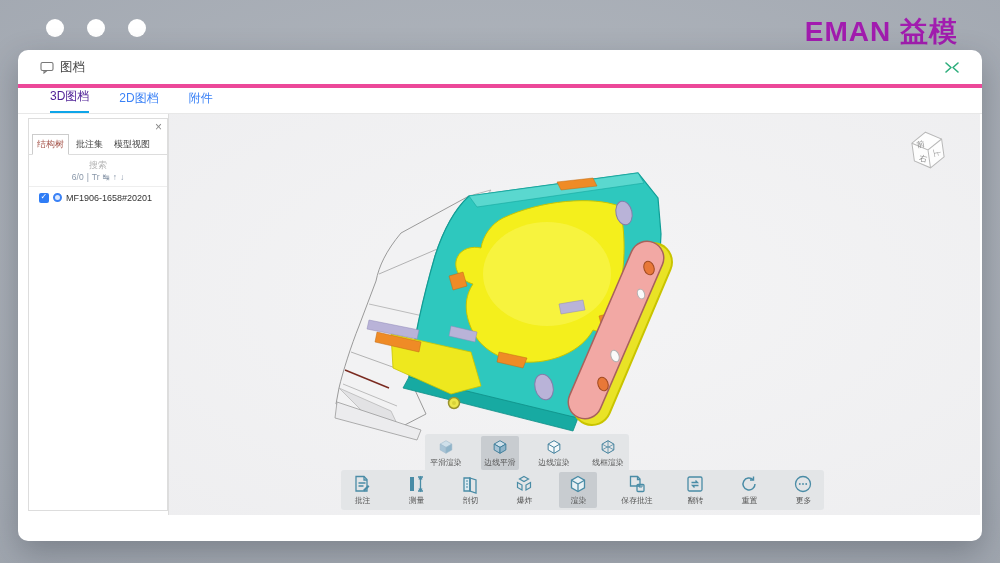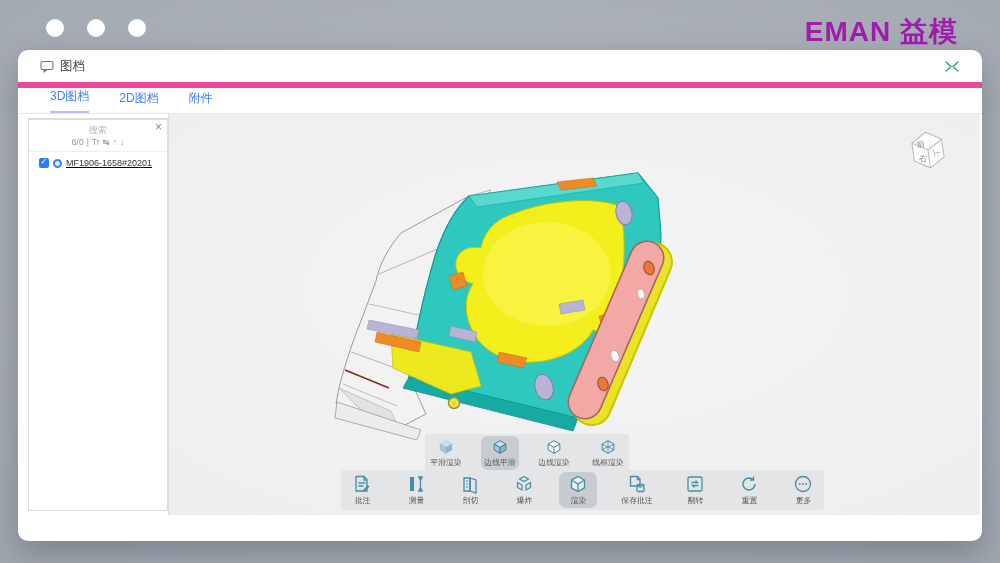--- a/index.html
+++ b/index.html
@@ -12,63 +12,63 @@
   
   .dots { position:absolute; top:19px; left:46px; display:flex; gap:23px; }
   .dot { width:18px; height:18px; border-radius:50%; background:#fff; }
   .brand { position:absolute; top:13px; right:42px; color:#a21caf; font-size:28px;
            font-weight:800; letter-spacing:1px; }
   
   .window { position:absolute; left:18px; top:50px; width:964px; height:491px;
             background:#fff; border-radius:10px; box-shadow:0 12px 32px rgba(30,35,45,.30);
             overflow:hidden; }
   .titlebar { height:38px; display:flex; align-items:center; padding:0 22px;
-              border-bottom:6px solid #ec4899; }
+              border-bottom:4px solid #ec4899; }
   .titlebar .t-icon { margin-right:6px; display:flex; }
   .titlebar .t-text { font-size:12.5px; color:#444; }
   .collapse { margin-left:auto; display:flex; cursor:pointer; }
   .doctabs { height:26px; display:flex; align-items:flex-end; gap:30px; padding-left:32px;
              border-bottom:1px solid #e8e8e8; }
   .doctab { font-size:12px; color:#3b82f6; padding-bottom:6px; cursor:pointer; }
-  .doctab.active { color:#3b82f6; border-bottom:2px solid #c4b5fd; }
+  .doctab.active { color:#4c1d95; border-bottom:2px solid #0ea5e9; }
   .content { position:relative; height:401px; }
   
   .tree-panel { position:absolute; left:10px; top:4px; width:140px; height:393px;
                 background:#fff; border:1px solid #ddd; }
   .p-close { position:absolute; top:1px; right:5px; font-size:12px; color:#888; cursor:pointer; }
   .ptabs { display:flex; align-items:flex-end; gap:3px; padding:15px 3px 0 3px; }
   .ptab { font-size:9px; color:#444; padding:3px 4px; cursor:pointer; white-space:nowrap; }
   .ptab.active { border:1px solid #ccc; border-bottom:1px solid #fff; color:#a5544a;
                  margin-bottom:-1px; background:#fff; }
   .ptabs-rule { border-bottom:1px solid #ddd; margin:0 0; }
   .searchrow { display:flex; align-items:center; justify-content:space-between;
                padding:4px 5px; border-bottom:1px solid #eee;flex-direction:column; }
   .searchrow .ph { font-size:9px; color:#b5b5b5; }
   .searchmeta { display:flex; gap:3px; font-size:8.5px; color:#8896a8; align-items:center; }
-  .treeitem { display:flex; align-items:flex-end; gap:4px; padding:6px 4px 0 10px; cursor:pointer;text-decoration:underline; }
+  .treeitem { display:flex; align-items:flex-start; gap:4px; padding:6px 4px 0 10px; cursor:pointer; }
   .cbx { width:10px; height:10px; background:#2f7df6; border-radius:2px; position:relative; flex:none; }
   .cbx::after { content:"✓"; position:absolute; left:1.5px; top:-1.5px; color:#fff; font-size:8px; }
   .nodeicon { width:9px; height:9px; border:2px solid #3b82f6; border-radius:50%;
               background:#dce9ff; flex:none; }
   .treeitem .lbl { font-size:9px; color:#333; white-space:nowrap; }
   
   .viewer { position:absolute; left:150px; top:0; width:812px; height:401px;
             background:radial-gradient(90% 90% at 50% 45%, #f4f4f5 0%, #ededef 100%);
             border-left:1px solid #ddd; }
   .navcube { position:absolute; left:735px; top:12px; width:48px; height:48px; cursor:pointer; }
   .modelsvg { position:absolute; left:162px; top:42px; }
   
   .bar { position:absolute; display:flex; gap:16px; background:#e3e5e7; border-radius:3px;
          padding:2px; }
   .bar-render { left:256px; top:320px; }
   .bar-main { left:172px; top:356px; }
   .tbtn { display:flex; flex-direction:column; align-items:center; justify-content:center;
           gap:1px; width:38px; padding:2px 0 1px; border-radius:2px; cursor:pointer; }
   .tbtn.wide { width:47px; }
-  .tbtn.active { background:#c8ccd0;border-radius:7px; }
+  .tbtn.active { background:#c8ccd0; }
   .tbtn .cap { font-size:8.5px; color:#555; white-space:nowrap; transform:scale(.92); }
   svg { display:block; }
 </style>
 </head>
 <body>
 
 <div class="dots">
   <div class="dot"></div>
   <div class="dot"></div>
   <div class="dot"></div>
@@ -97,20 +97,25 @@
   <div class="doctabs">
     <div class="doctab active">3D图档</div>
     <div class="doctab">2D图档</div>
     <div class="doctab">附件</div>
   </div>
 
   <div class="content">
 
     <div class="tree-panel">
       <span class="p-close">×</span>
+      <div class="ptabs">
+        <span class="ptab active">结构树</span>
+        <span class="ptab">批注集</span>
+        <span class="ptab">模型视图</span>
+      </div>
       <div class="ptabs-rule"></div>
       <div class="searchrow">
         <span class="ph">搜索</span>
         <span class="searchmeta">
           <span>6/0</span>
           <span>|</span>
           <span>Tr</span>
           <span>↹</span>
           <span>↑</span>
           <span>↓</span>

